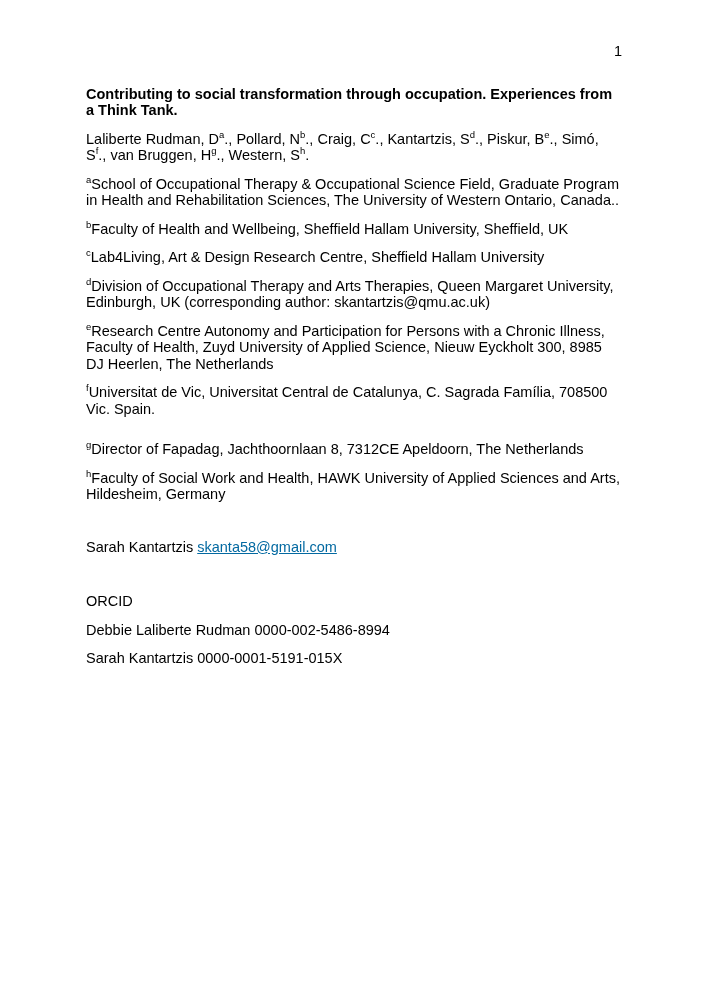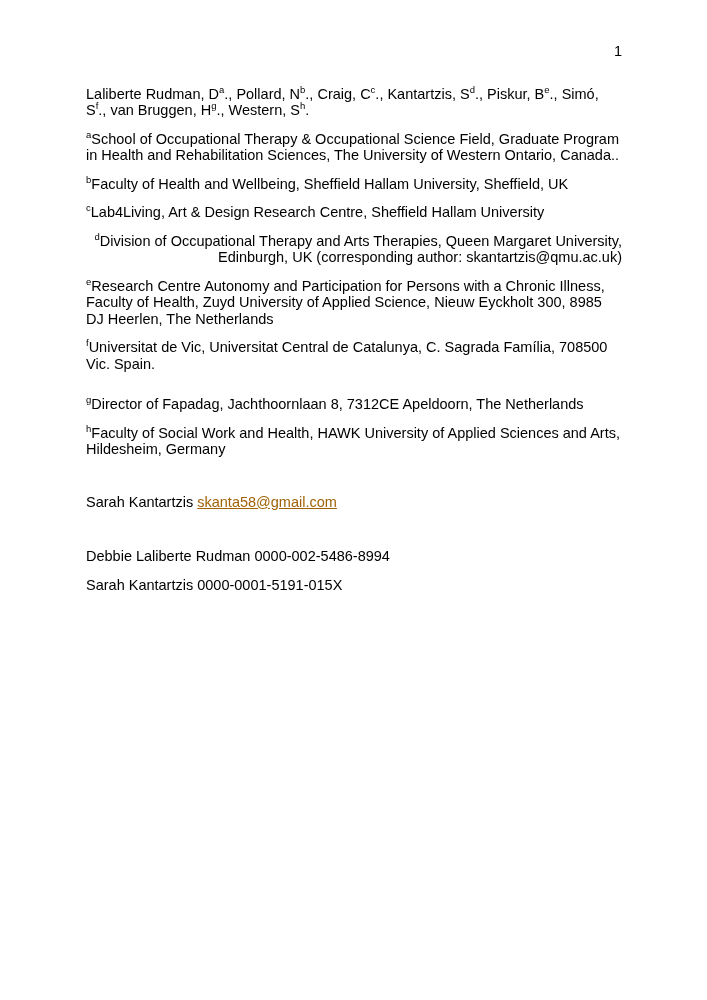--- a/index.html
+++ b/index.html
@@ -32,37 +32,38 @@
     margin: 0 0 12px 0;
   }
   .title {
     font-weight: bold;
   }
   sup {
     font-size: 9.5px;
     line-height: 0;
     vertical-align: super;
   }
-  .gap-sm  { margin-top: 5px; text-align: right; }
+  .gap-sm  { margin-top: 5px; }
   .gap-md  { margin-top: 24px; }
   .spacer-a { height: 24px; }
   .spacer-b { height: 26px; }
   a.link {
-    color: #a16207;
+    color: #0369a1;
     text-decoration: underline;
     cursor: pointer;
   }
 </style>
 </head>
 <body>
 
 <div class="page">
 
   <div class="pagenum">1</div>
 
+  <p class="title">Contributing to social transformation through occupation. Experiences from a Think Tank.</p>
 
   <p class="para"><span>Laliberte Rudman, D</span><sup>a</sup><span>., Pollard, N</span><sup>b</sup><span>., Craig, C</span><sup>c</sup><span>., Kantartzis, S</span><sup>d</sup><span>., Piskur, B</span><sup>e</sup><span>., Simó, S</span><sup>f</sup><span>., van Bruggen, H</span><sup>g</sup><span>., Western, S</span><sup>h</sup><span>.</span></p>
 
   <p class="para"><sup>a</sup><span>School of Occupational Therapy &amp; Occupational Science Field, Graduate Program in Health and Rehabilitation Sciences, The University of Western Ontario, Canada..</span></p>
 
   <p class="para"><sup>b</sup><span>Faculty of Health and Wellbeing, Sheffield Hallam University, Sheffield, UK</span></p>
 
   <p class="para"><sup>c</sup><span>Lab4Living, Art &amp; Design Research Centre, Sheffield Hallam University</span></p>
 
   <p class="para gap-sm"><sup>d</sup><span>Division of Occupational Therapy and Arts Therapies, Queen Margaret University, Edinburgh, UK (corresponding author: skantartzis@qmu.ac.uk)</span></p>
@@ -75,18 +76,19 @@
 
   <p class="para"><sup>h</sup><span>Faculty of Social Work and Health, HAWK University of Applied Sciences and Arts, Hildesheim, Germany</span></p>
 
   <div class="spacer-a"></div>
 
 
   <p class="para"><span>Sarah Kantartzis </span><a class="link" href="#">skanta58@gmail.com</a></p>
 
   <div class="spacer-b"></div>
 
+  <p class="para">ORCID</p>
 
   <p class="para">Debbie Laliberte Rudman 0000-002-5486-8994</p>
 
   <p class="para">Sarah Kantartzis 0000-0001-5191-015X</p>
 
 </div>
 
 </body></html>

